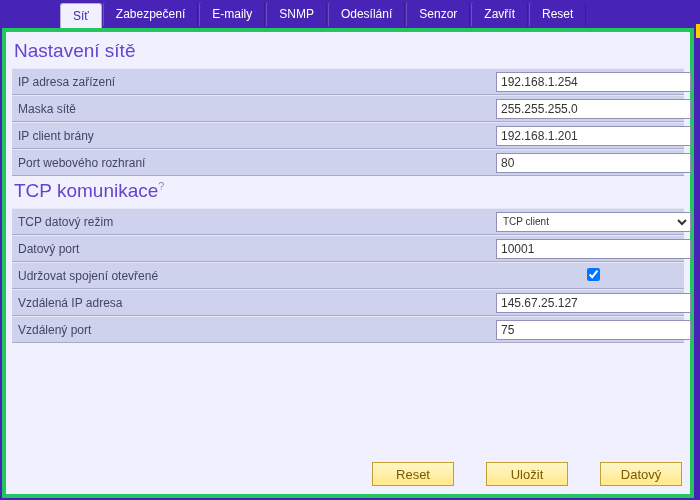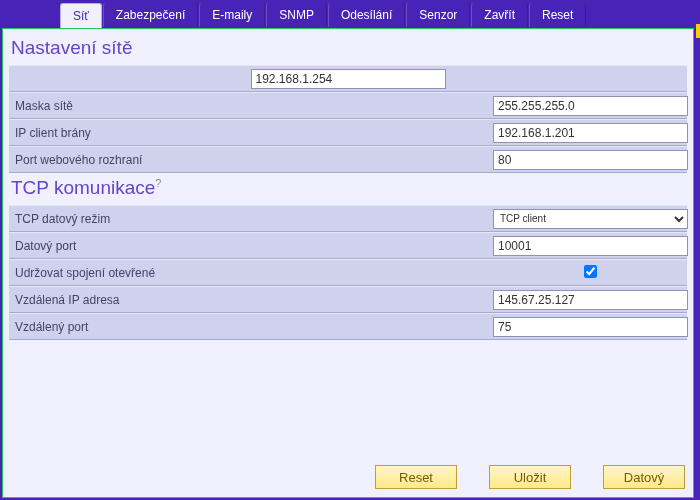--- a/index.html
+++ b/index.html
@@ -14,21 +14,21 @@
   }
   .outer {
     width: 700px;
     height: 500px;
     background: #4724b5;
     position: relative;
     padding-top: 2px;
   }
   .tabbar {
     display: flex;
-    align-items: center;
+    align-items: flex-start;
     height: 26px;
     padding-left: 60px;
     gap: 1px;
   }
   .tab {
     color: #fff;
     background: #4724b5;
     padding: 5px 12px 5px 12px;
     font-size: 12px;
     cursor: pointer;
@@ -43,21 +43,21 @@
     border: 1px solid #b0b0d8;
     border-bottom: 1px solid #f0f0ff;
     position: relative;
     top: 1px;
   }
   .content {
     background: #f0f0ff;
     width: 692px;
     margin: 0 2px 2px 2px;
     height: 470px;
-    border: 1px solid #22c55e;
+    border: 4px solid #22c55e;
     padding: 4px 6px;
     position: relative;
   }
   .section-title {
     color: #6644cc;
     font-size: 19px;
     font-family: "Trebuchet MS", Verdana, sans-serif;
     padding: 4px 2px 6px 2px;
     font-style: normal;
   }
@@ -151,20 +151,21 @@
     <div class="tab">Senzor</div>
     <div class="tab">Zavřít</div>
     <div class="tab">Reset</div>
   </div>
 
   <div class="content">
 
     <div class="section-title">Nastavení sítě</div>
 
     <div class="row">
+      <div class="label">IP adresa zařízení</div>
       <div class="ctrl">
           <input class="textin" type="text" value="192.168.1.254" style="">
         </div>
     </div>
     <div class="row">
       <div class="label">Maska sítě</div>
       <div class="ctrl">
           <input class="textin" type="text" value="255.255.255.0" style="">
         </div>
     </div>

